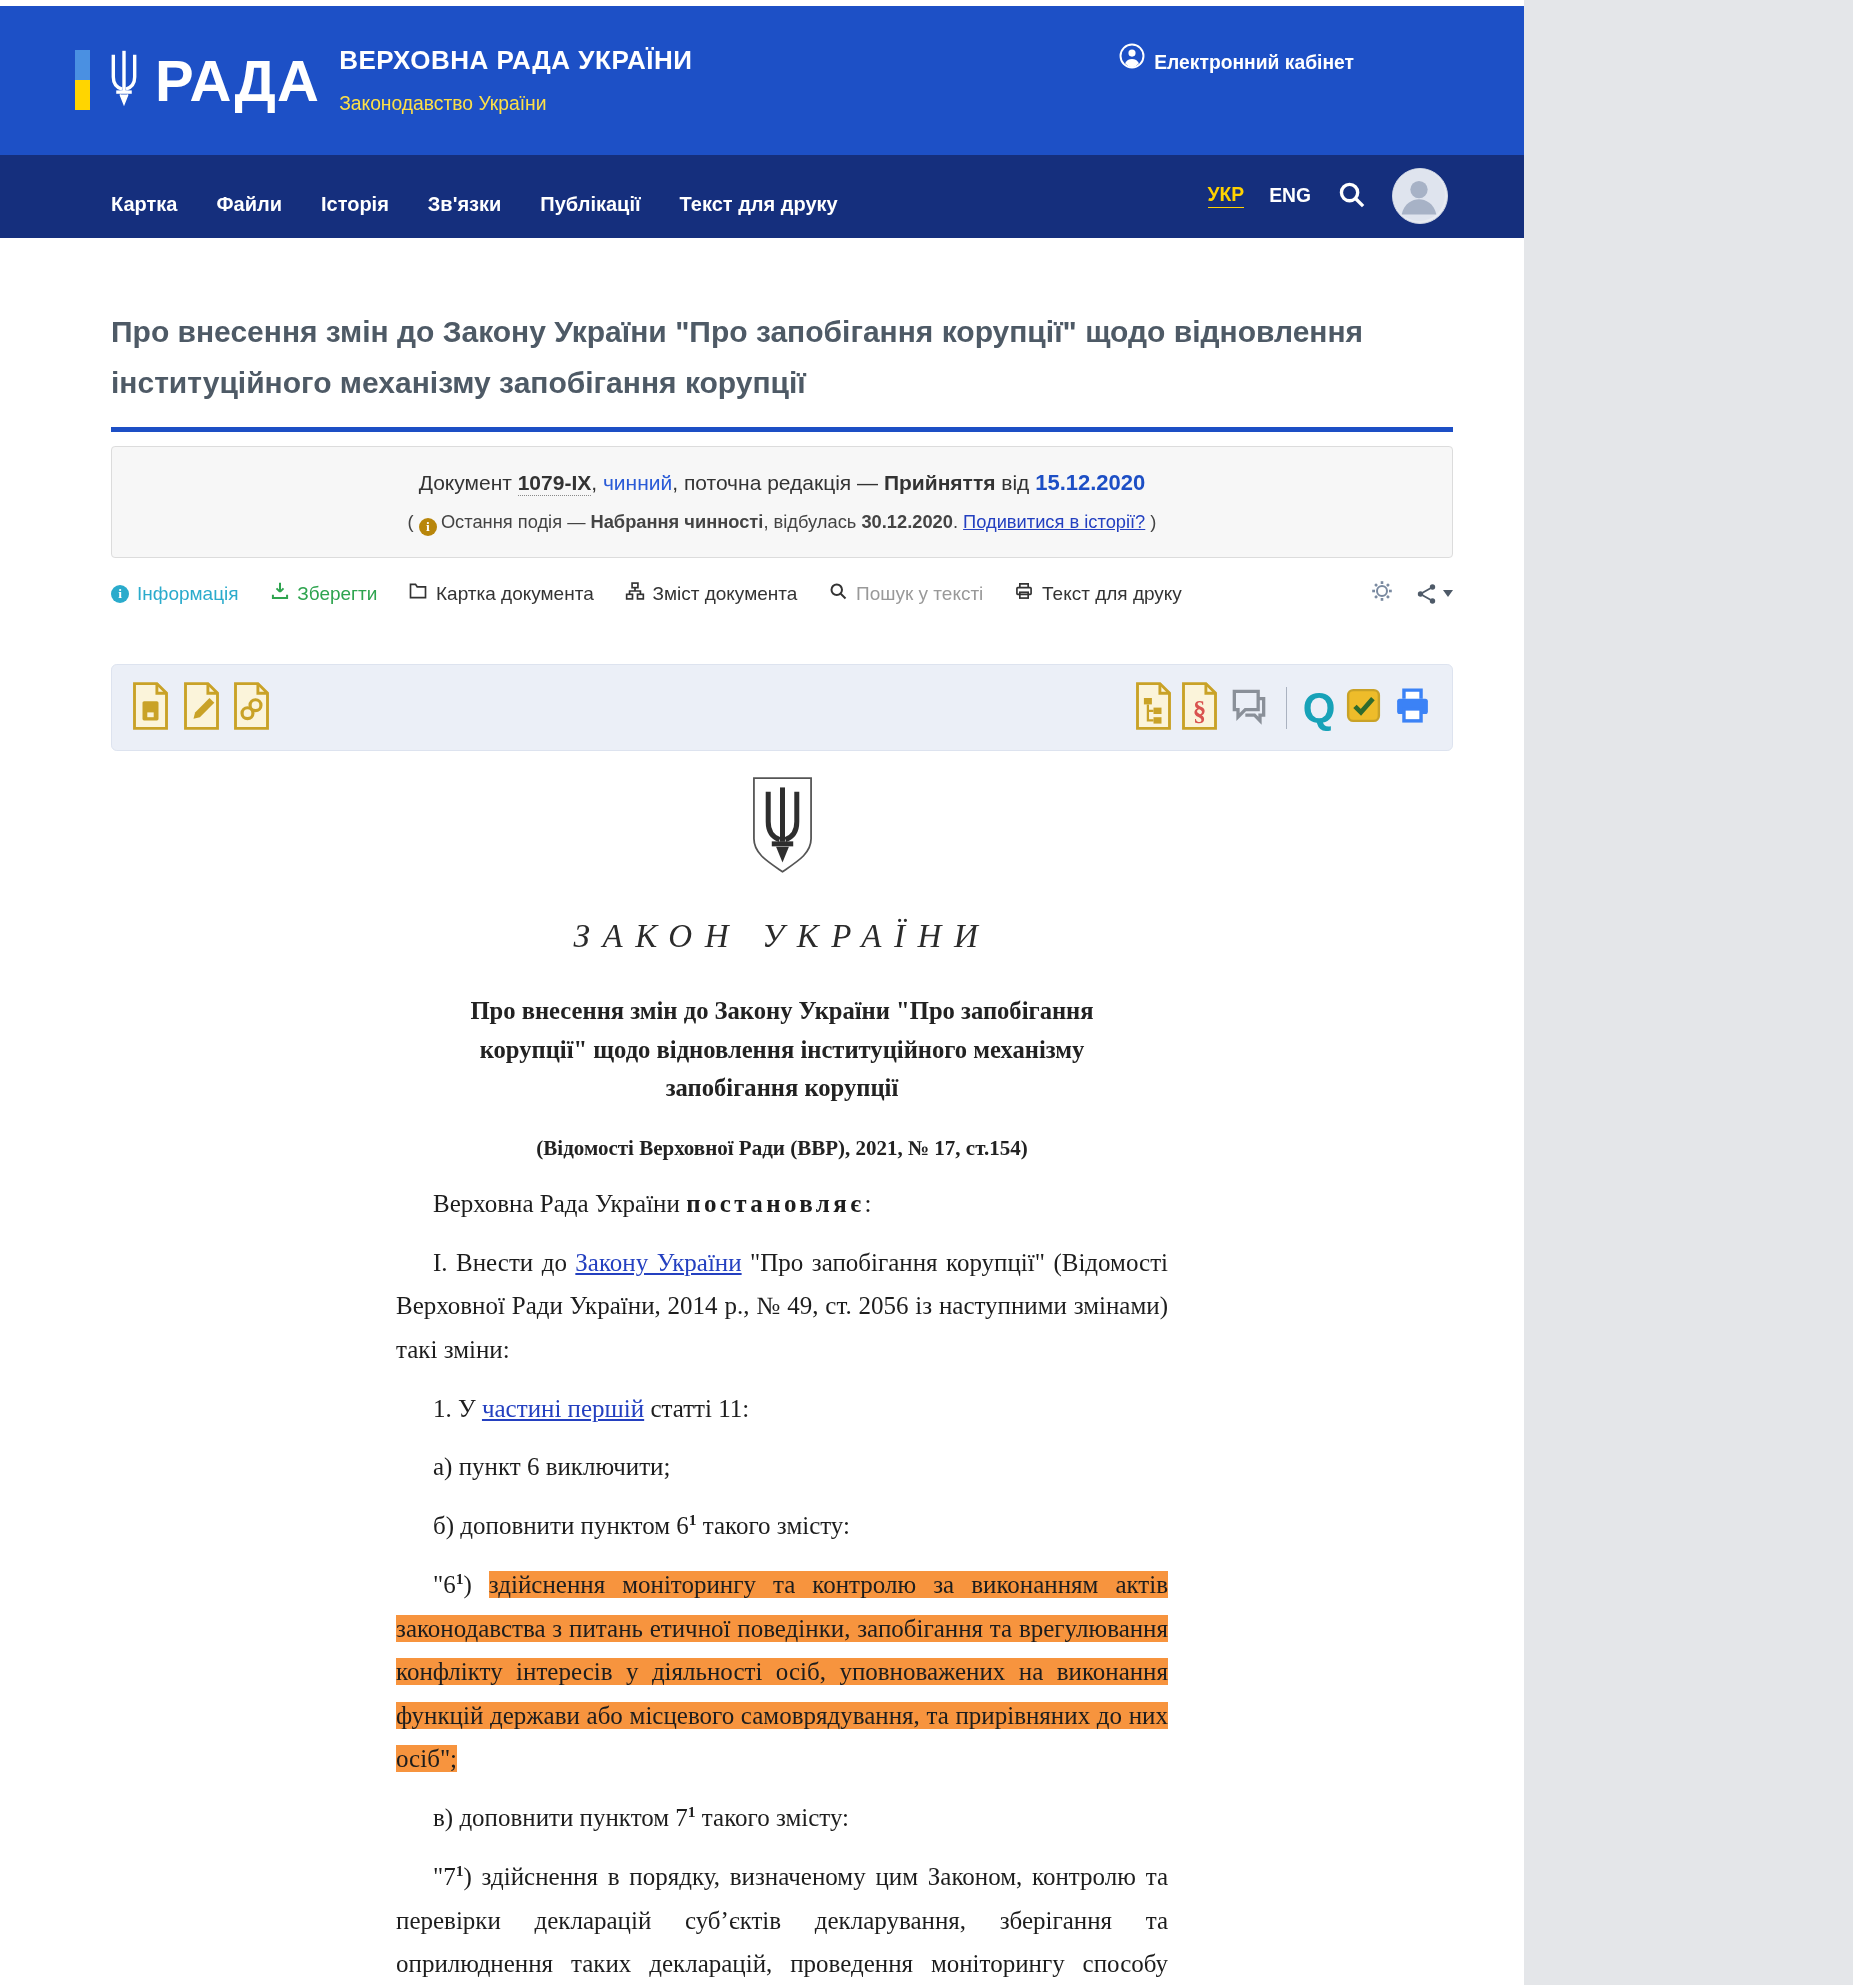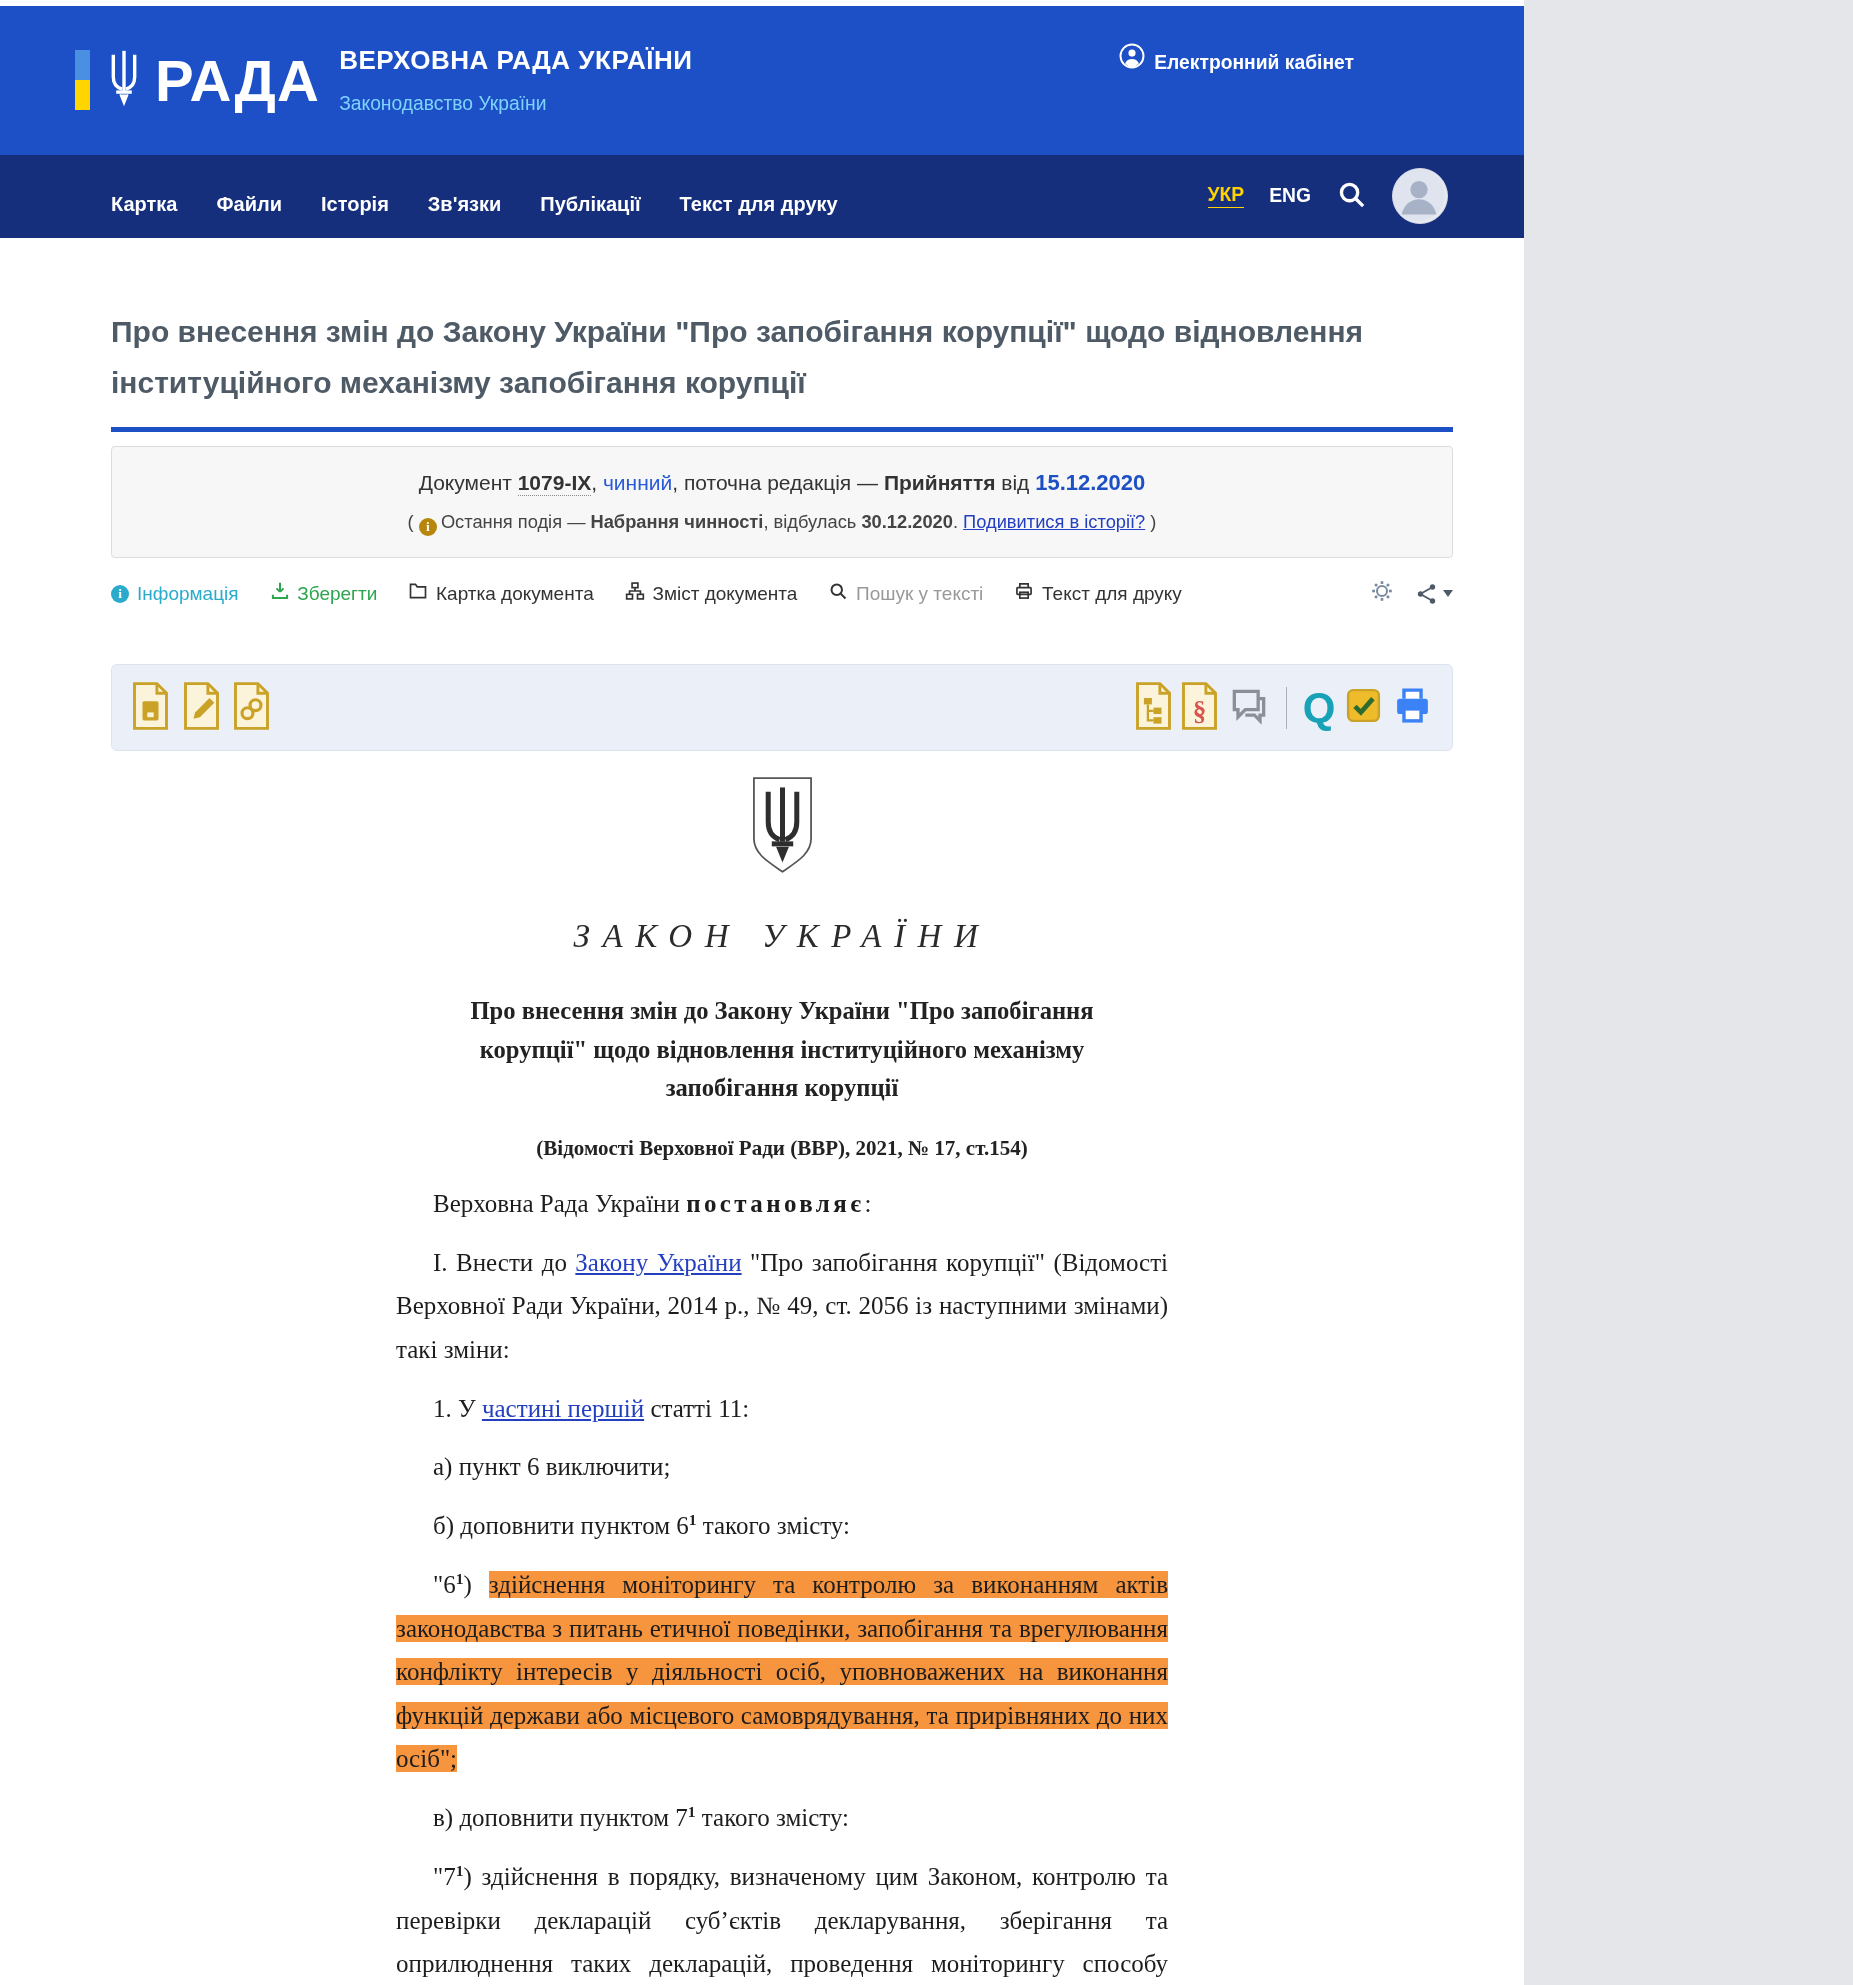--- a/index.html
+++ b/index.html
@@ -13,21 +13,21 @@
 
   
   .hdr-top { height:149px; background:#1d50c6; position:relative; display:flex; align-items:center; padding-left:75px; }
   .brand { display:flex; align-items:center; }
   .flag { width:14.5px; height:60px; margin-right:9.7px; display:flex; flex-direction:column; }
   .flag .b { flex:1; background:#4a90e2; }
   .flag .y { flex:1; background:#ffd500; }
   .logo-rada { font-size:58px; font-weight:bold; color:#fff; letter-spacing:1px; margin-left:5.8px; }
   .brand-text { margin-left:19.3px; }
   .brand-title { font-size:26px; font-weight:bold; color:#fff; letter-spacing:0.5px; }
-  .brand-sub { font-size:19.3px; color:#7dd3fc; margin-top:17px; }
+  .brand-sub { font-size:19.3px; color:#fde047; margin-top:17px; }
   .cabinet { position:absolute; top:37px; right:210px; display:flex; align-items:flex-end; color:#fff; font-size:19.3px; font-weight:bold; }
   .cabinet svg { margin-right:9.7px; }
 
   
   .nav { height:83px; background:#152f7d; display:flex; align-items:center; padding:0 116px 0 111px; }
   .nav-items { display:flex; gap:39px;margin-top:17px; }
   .nav-item { color:#fff; font-size:20px; font-weight:bold; cursor:pointer; }
   .nav-right { margin-left:auto; display:flex; align-items:center; gap:25px; }
   .lang-active { color:#ffd200; font-size:19.3px; font-weight:bold; border-bottom:1.9px solid #ffd200; padding-bottom:1px; cursor:pointer; }
   .lang-alt { color:#fff; font-size:19.3px; font-weight:bold; cursor:pointer; }

